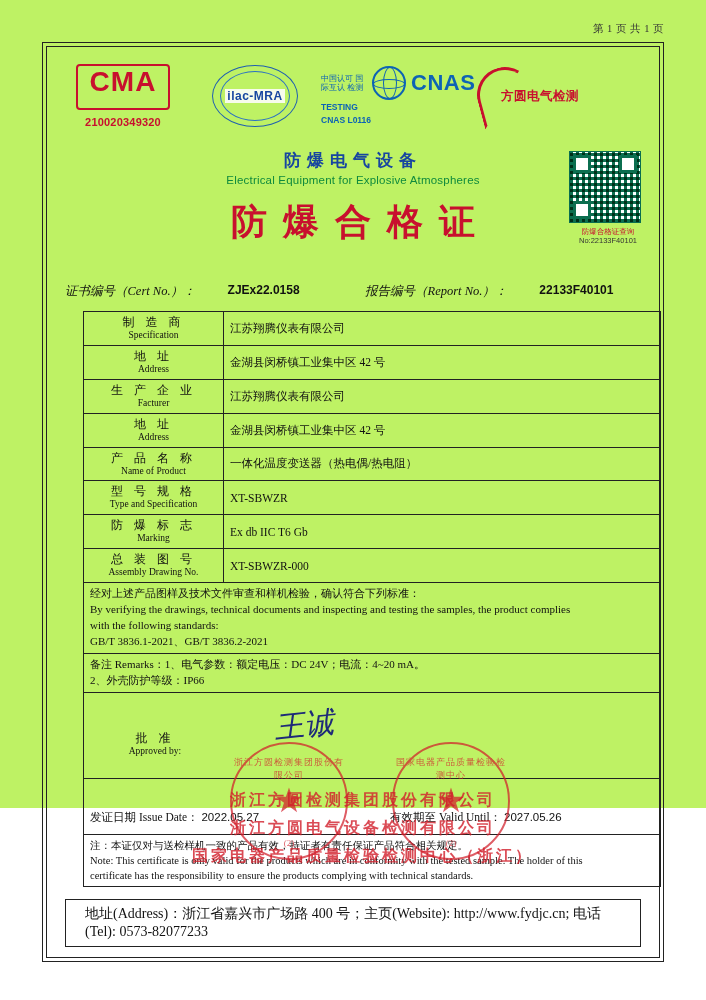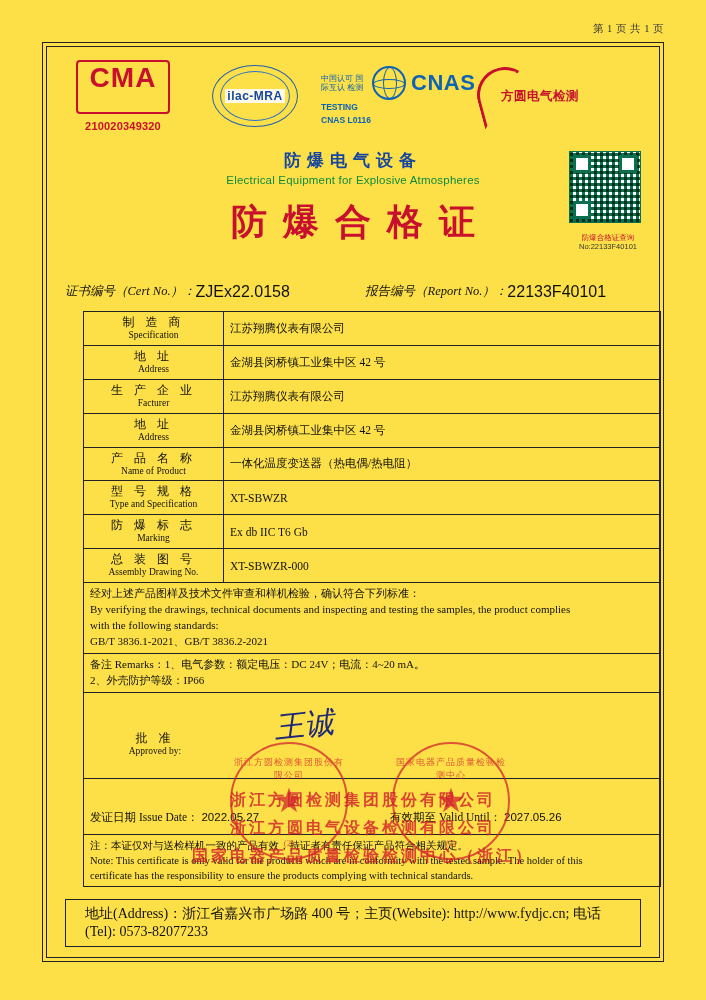--- a/index.html
+++ b/index.html
@@ -9,22 +9,22 @@
   }
   body {
     width: 706px; height: 1000px;
     font-family: "Liberation Serif", serif;
     color: #111;
     position: relative;
     overflow: hidden;
   }
   .page {
     position: relative;
-    width: 706px; height: 1000px;
-    background: #fde047;
+    width: 706px; height: 808px;
+    background: #bef264;
   }
   .page-number {
     position: absolute;
     top: 22px; right: 42px;
     font-size: 10.5px;
     color: #333;
     letter-spacing: 0.5px;
   }
   .frame {
     position: absolute;
@@ -53,21 +53,21 @@
     align-items: center; justify-content: center;
   }
   .cma-box {
     border: 2.5px solid #c8102e;
     border-radius: 4px;
     color: #c8102e;
     font-family: "Liberation Sans", sans-serif;
     font-weight: bold;
     font-size: 28px;
     letter-spacing: 1px;
-    padding: 1px 12px 19px 12px;
+    padding: 1px 12px 12px 12px;
     line-height: 1.05;
   }
   .cma-num {
     color: #c8102e;
     font-family: "Liberation Sans", sans-serif;
     font-size: 11px;
     font-weight: bold;
     margin-top: 6px;
     letter-spacing: 0.2px;
   }
@@ -164,21 +164,21 @@
   }
   .qr .blk {
     position:absolute; width:18px; height:18px;
     border:3px solid #0b6e4f; background:#fff;
   }
   .qr .blk.a { left:3px; top:3px; }
   .qr .blk.b { right:3px; top:3px; }
   .qr .blk.c { left:3px; bottom:3px; }
   .qr-cap {
     font-size: 7.5px; color:#c8102e; text-align:center;
-    margin-top: 10px; line-height: 1.2;
+    margin-top: 4px; line-height: 1.2;
   }
   .qr-no {
     font-size: 7.5px; color:#333; text-align:center;
     font-family:"Liberation Sans", sans-serif;
   }
   
   .title-zone { position:absolute; left:0; right:0; top:106px; text-align:center; }
   .t-cn-small {
     color:#1746a0; font-size:17px; font-weight:bold; letter-spacing:6px;
   }
@@ -193,21 +193,21 @@
   .t-en-big {
     color:#c8102e; font-size:19px; letter-spacing:1.2px;
     font-family:"Liberation Serif", serif; margin-top: 4px;
   }
   
   .certno-row {
     position:absolute; left: 22px; right: 22px; top: 240px;
     display:flex; font-size: 12.5px; color:#111;
   }
   .certno-row .lbl { white-space: nowrap; font-style: italic; }
-  .certno-row .val { margin-left: 0; font-family:"Liberation Sans", sans-serif; font-size:16px;}
+  .certno-row .val { margin-left: 32px; font-family:"Liberation Sans", sans-serif; font-size:12px;font-weight:bold;}
   .certno-left { width: 300px; display:flex; }
   .certno-right { display:flex; }
   
   table.main {
     position: absolute;
     left: 40px; top: 268px;
     width: 578px;
     border-collapse: collapse;
     font-size: 11.5px;
   }

